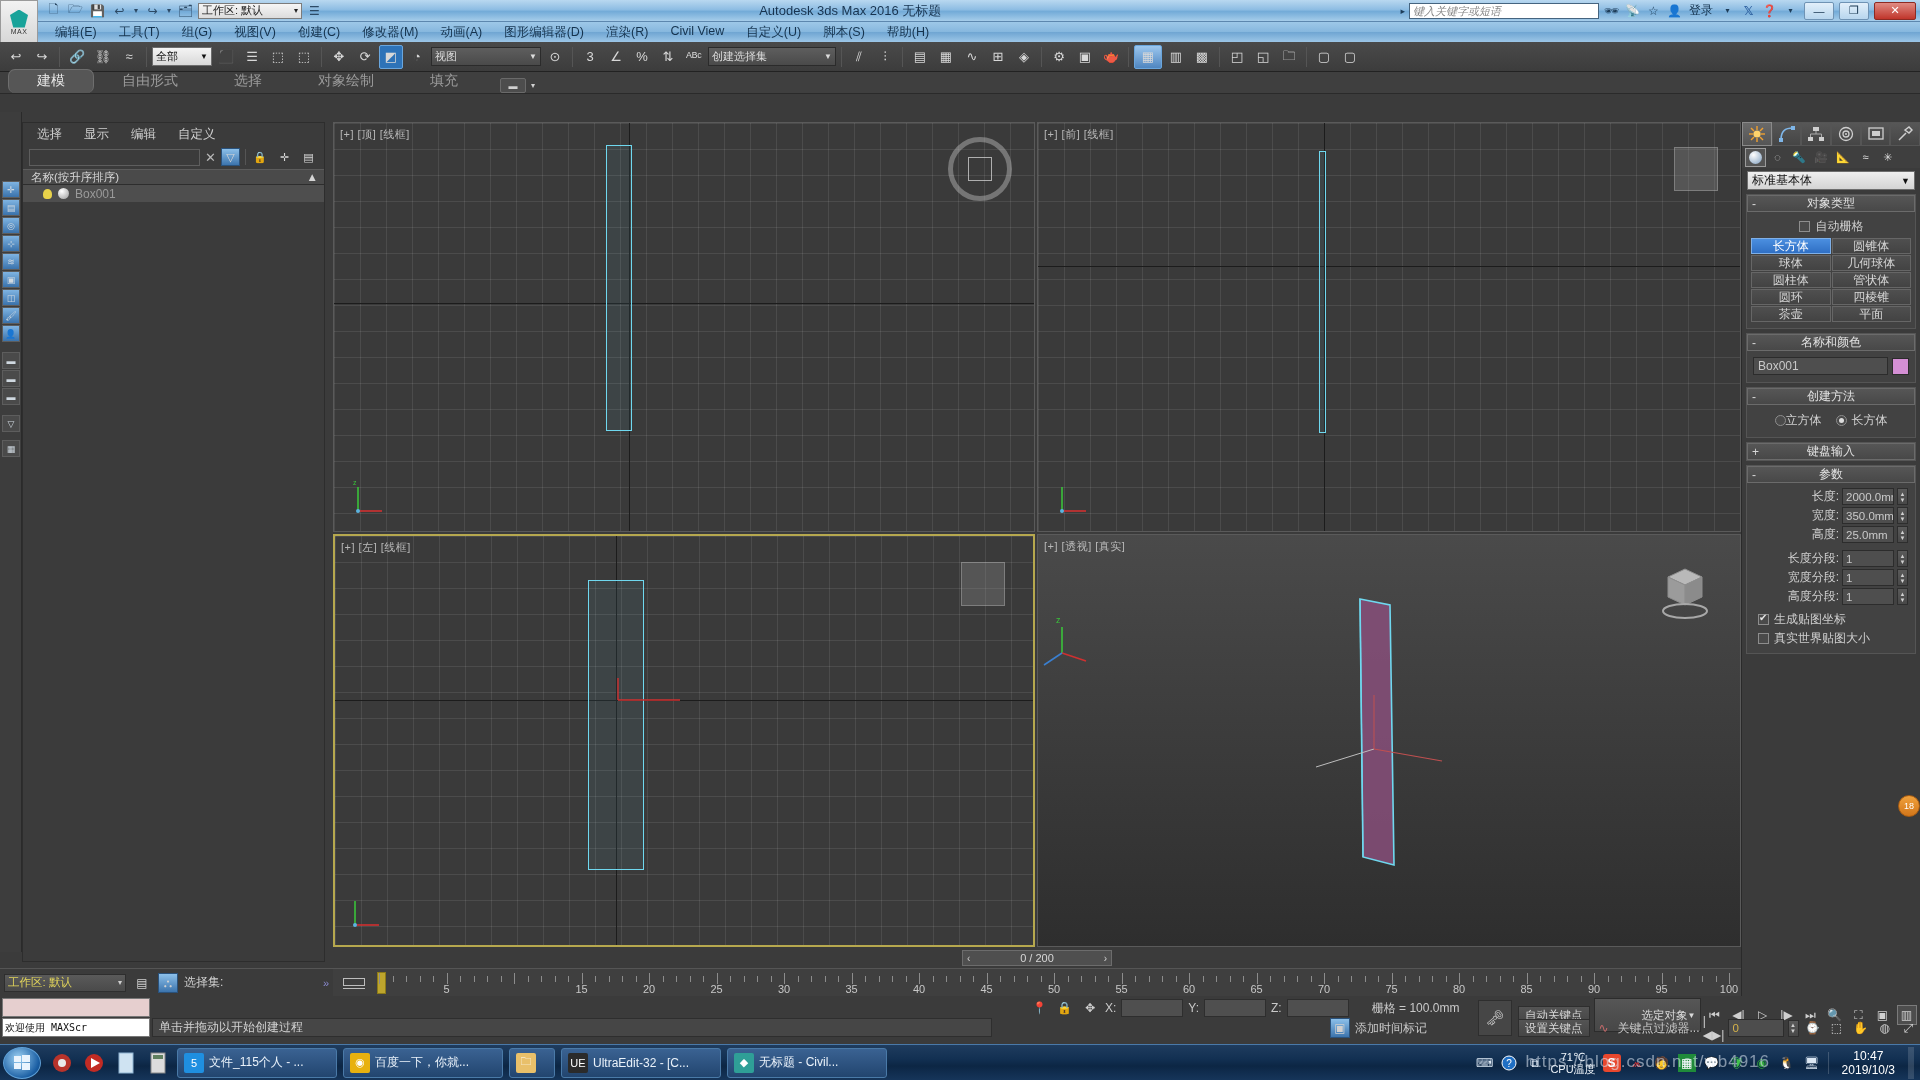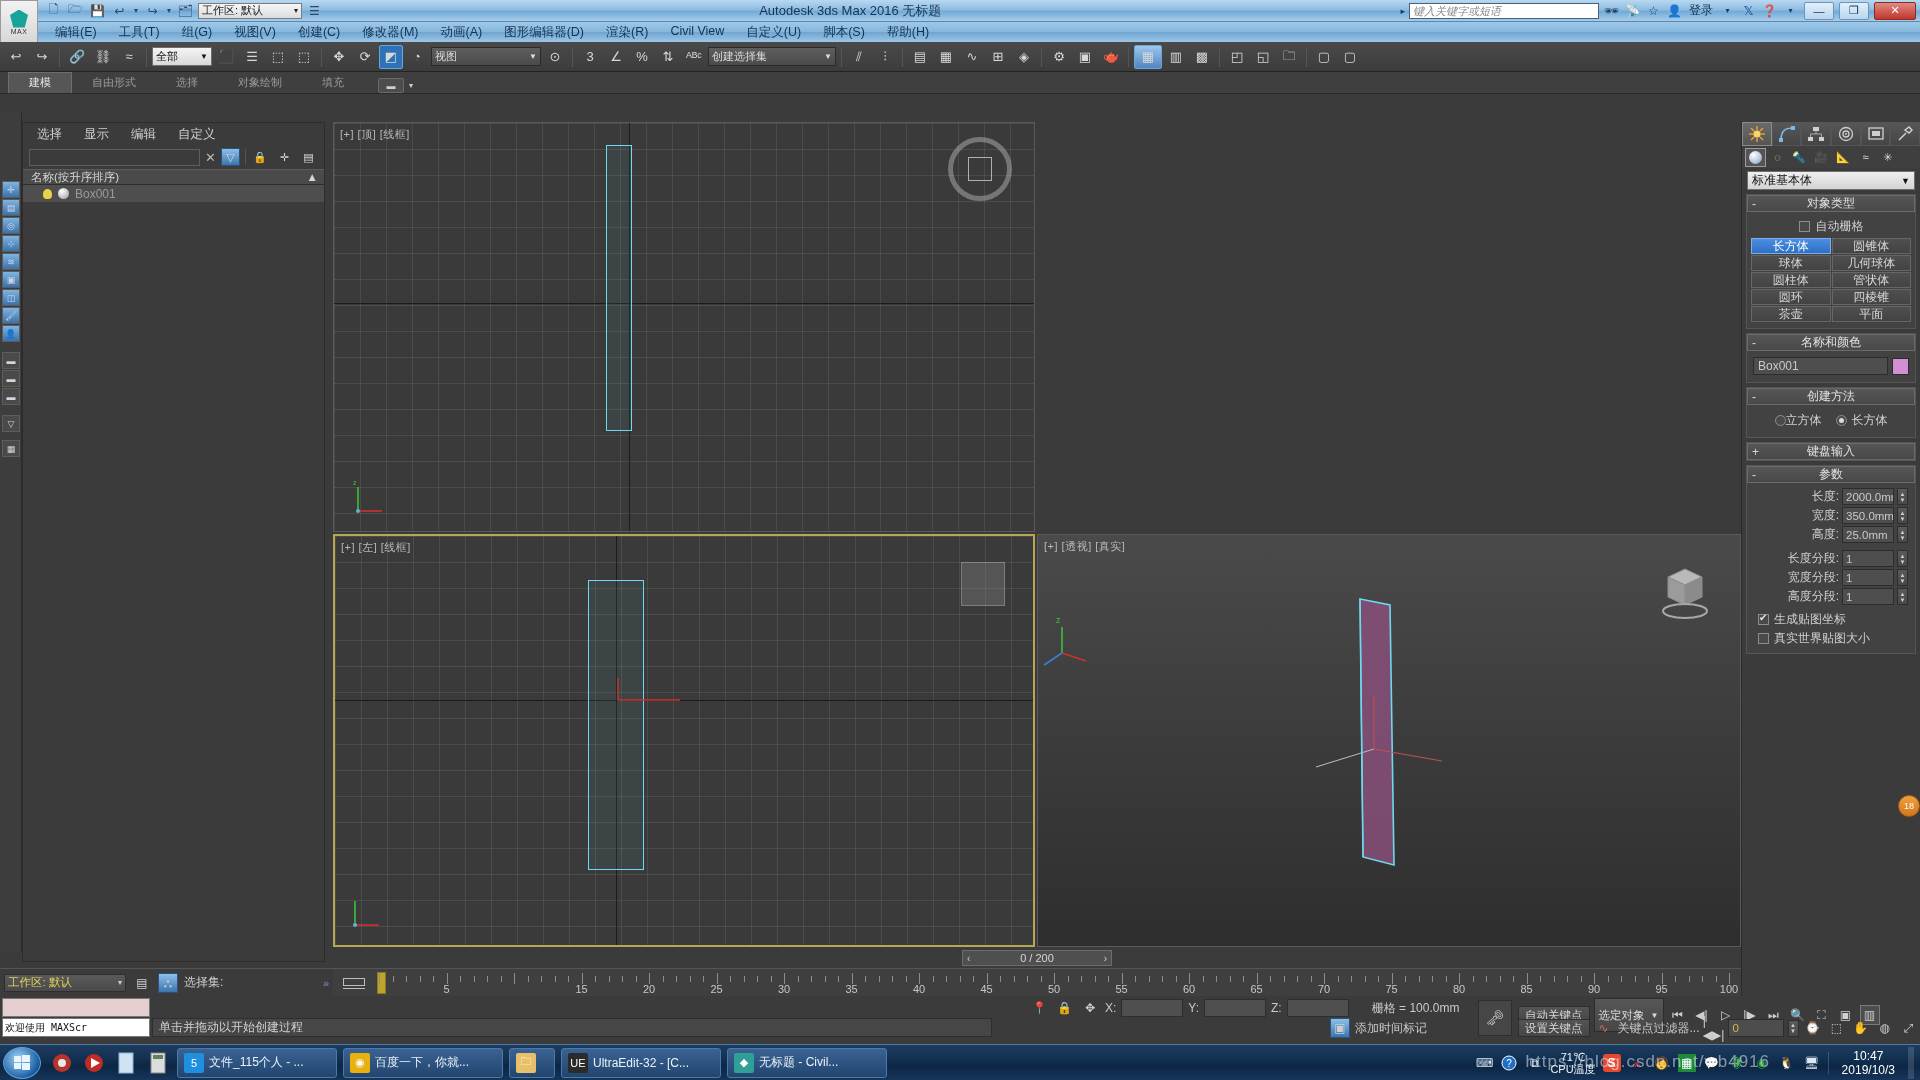--- a/index.html
+++ b/index.html
@@ -74,21 +74,21 @@
     display:flex; align-items:center; justify-content:space-between;}
   .tcombo.wide { width:110px; }
   .tcombo.dark { background:linear-gradient(to bottom,#5e5e5e,#4a4a4a); color:#dcdcdc; border-color:#2b2b2b;}
 
   
   .ribbon {
     position:absolute; left:0; top:72px; width:1920px; height:22px;
     background:#3f3f3f; border-bottom:1px solid #2a2a2a; display:flex; align-items:flex-end;
     padding-left:8px;
   }
-  .rtab { padding:2px 20px 3px; font-size:11px; color:#9b9b9b; }
+  .rtab { padding:2px 28px 3px; font-size:14px; color:#9b9b9b;border-radius:7px; }
   .rtab.sel { background:#565656; color:#e8e8e8; border:1px solid #6e6e6e; border-bottom:none; }
   .rdrop { margin-left:14px; width:26px; height:15px; background:#4d4d4d; border:1px solid #6a6a6a;
      border-radius:2px; display:flex; align-items:center; justify-content:center; font-size:9px;}
 
   .subribbon { position:absolute; left:0; top:94px; width:1920px; height:16px;
      background:#3b3b3b; display:flex; align-items:center; padding-left:10px; }
   .subribbon span { font-size:12px; color:#cfcfcf; }
 
   
   .lstrip { position:absolute; left:0; top:112px; width:22px; height:840px;
@@ -181,23 +181,23 @@
   .mscript2 { position:absolute; left:2px; top:22px; width:148px; height:19px;
      background:#fff; border:1px solid #777; font-size:10px; color:#111;
      display:flex; align-items:center; padding-left:2px; font-family:"DejaVu Sans Mono",monospace;}
   .statline { position:absolute; left:152px; height:19px; background:#464646;
      border:1px solid #2e2e2e; display:flex; align-items:center; padding-left:6px; font-size:12px; color:#d2d2d2;}
   .coordbox { width:62px; height:18px; background:#4f4f4f; border:1px solid #2e2e2e; }
   .sb-ico { width:20px;height:20px;display:flex;align-items:center;justify-content:center;font-size:12px;color:#cfcfcf;}
   .sb-txt { font-size:12px; color:#c9c9c9; white-space:nowrap;}
   .key-btn { height:18px; padding:0 6px; background:linear-gradient(to bottom,#545454,#464646);
      border:1px solid #2e2e2e; font-size:11.5px; color:#d8d8d8; display:flex;align-items:center;}
-  .sel-combo { width:70px; height:18px; background:linear-gradient(to bottom,#565656,#474747);
+  .sel-combo { width:107px; height:18px; background:linear-gradient(to bottom,#565656,#474747);
      border:1px solid #2c2c2c; font-size:11.5px; color:#dadada; display:flex; align-items:center;
-     justify-content:space-between; padding:16px 4px;}
+     justify-content:flex-end; padding:16px 4px;}
   .numfield { width:56px; height:18px; background:#4d4d4d; border:1px solid #2c2c2c;
      font-size:11.5px; color:#d6b34a; display:flex; align-items:center; padding-left:4px; }
 
   
   .cmdpanel { position:absolute; left:1741px; top:122px; width:179px; height:874px; background:#3b3b3b;
      border-left:1px solid #2a2a2a;}
   .cp-tabs { display:flex; height:24px; background:#333; }
   .cp-tab { flex:1; display:flex; align-items:center; justify-content:center;
      border:1px solid #555; background:linear-gradient(to bottom,#575757,#454545); }
   .cp-tab.sel { background:linear-gradient(to bottom,#6a6a6a,#555); border-color:#8a8a8a;}
@@ -459,20 +459,33 @@
       <svg class="axis-tripod" style="left:18px;bottom:14px" viewBox="0 0 40 40">
         <line x1="6" y1="34" x2="6" y2="10" stroke="#3ac23a" stroke-width="1.6"></line>
         <line x1="6" y1="34" x2="30" y2="34" stroke="#d03030" stroke-width="1.6"></line>
         <circle cx="6" cy="34" r="2" fill="#5ab4e0"></circle>
         <text x="1" y="8" fill="#3ac23a" font-size="7">z</text>
       </svg>
       <div class="viewring"></div>
       <div class="vplabel">[+] [顶] [线框]</div>
     </div>
 
+    <div class="vp tr">
+      <div class="grid"></div>
+      <div class="axisH" style="top:143px"></div>
+      <div class="axisV" style="left:286px"></div>
+      <div class="boxshape" style="left:281px; top:28px; width:7px; height:282px;"></div>
+      <svg class="axis-tripod" style="left:18px;bottom:14px" viewBox="0 0 40 40">
+        <line x1="6" y1="34" x2="6" y2="10" stroke="#3ac23a" stroke-width="1.6"></line>
+        <line x1="6" y1="34" x2="30" y2="34" stroke="#d03030" stroke-width="1.6"></line>
+        <circle cx="6" cy="34" r="2" fill="#5ab4e0"></circle>
+      </svg>
+      <div class="navcube"></div>
+      <div class="vplabel">[+] [前] [线框]</div>
+    </div>
 
     <div class="vp bl">
       <div class="grid"></div>
       <div class="axisH" style="top:164px"></div>
       <div class="axisV" style="left:281px"></div>
       <div class="boxshape" style="left:253px; top:44px; width:56px; height:290px;"></div>
       <svg style="position:absolute;left:253px;top:140px;width:96px;height:32px" viewBox="0 0 96 32">
         <line x1="30" y1="24" x2="30" y2="2" stroke="#d03030" stroke-width="1.4"></line>
         <line x1="30" y1="24" x2="92" y2="24" stroke="#d03030" stroke-width="1.4"></line>
       </svg>

